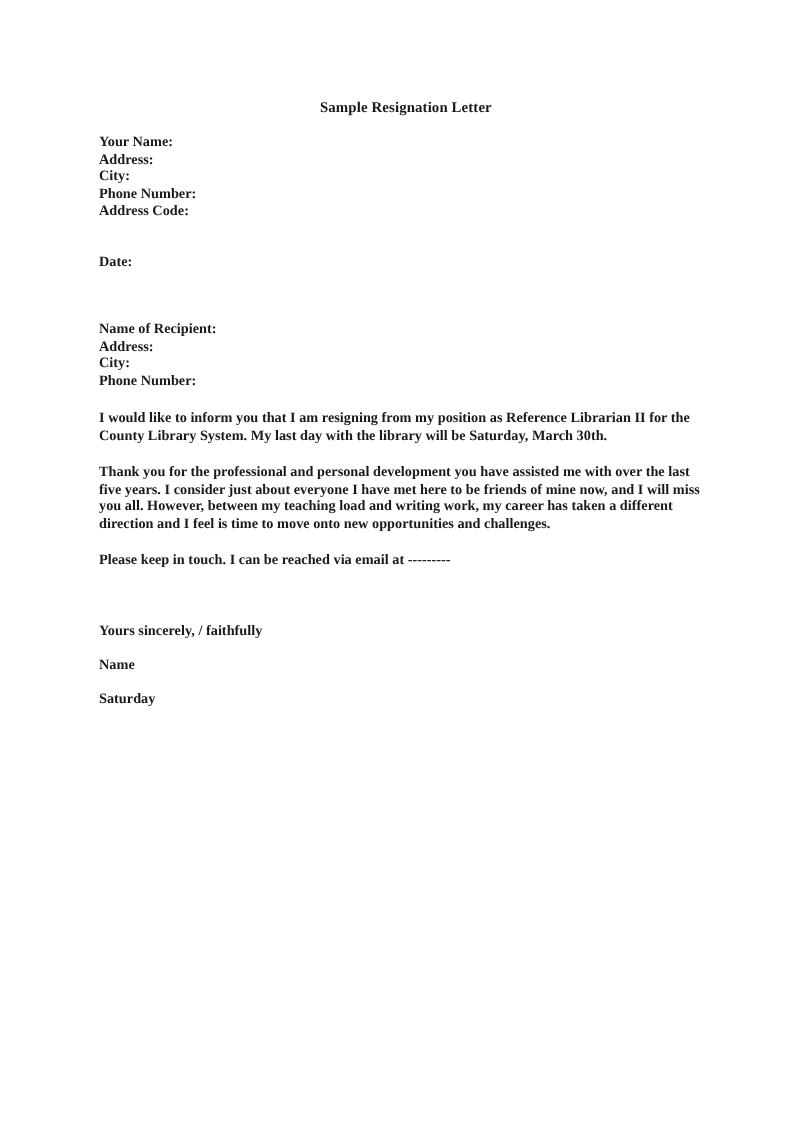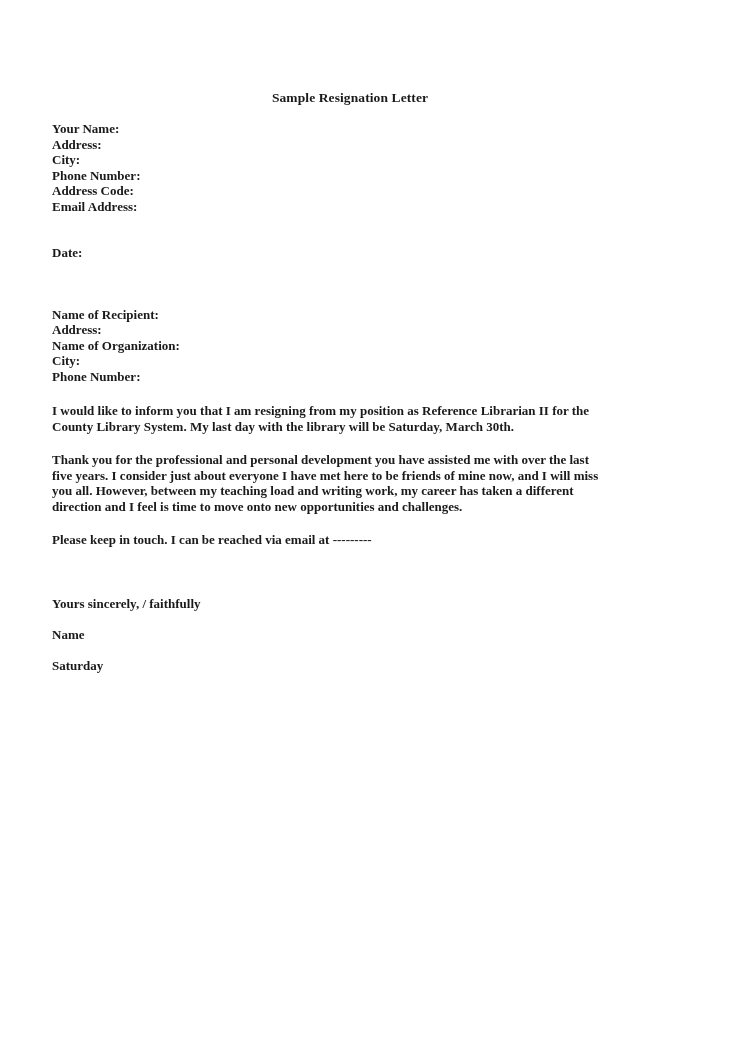--- a/index.html
+++ b/index.html
@@ -13,21 +13,21 @@
     overflow: hidden;
     font-family: "Liberation Serif", "DejaVu Serif", serif;
     color: #1a1a1a;
   }
   .page {
     position: relative;
     width: 736px;
     height: 1041px;
     background: #ffffff;
     box-sizing: border-box;
-    padding: 90px 88px 0 52px;
+    padding: 90px 88px 0 90px;
   }
   .letter-title {
     font-size: 13.5px;
     font-weight: bold;
     text-align: center;
     line-height: 15px;
     margin: 0 0 0 0;
     letter-spacing: 0.1px;
   }
   .body-text {
@@ -56,29 +56,27 @@
   <h1 class="letter-title">Sample Resignation Letter</h1>
 
   <div class="body-text">
 
     <div class="block sender-block">
       <div>Your Name:</div>
       <div>Address:</div>
       <div>City:</div>
       <div>Phone Number:</div>
       <div>Address Code:</div>
-      <div>Email Address:</div>
     </div>
 
     <div class="block date-line">Date:</div>
 
     <div class="block recipient-block">
       <div>Name of Recipient:</div>
       <div>Address:</div>
-      <div>Name of Organization:</div>
       <div>City:</div>
       <div>Phone Number:</div>
     </div>
 
 
     <p class="block para-1">I would like to inform you that I am resigning from my position as Reference Librarian II for the County Library System. My last day with the library will be Saturday, March 30th.</p>
 
     <p class="block para-2">Thank you for the professional and personal development you have assisted me with over the last five years. I consider just about everyone I have met here to be friends of mine now, and I will miss you all. However, between my teaching load and writing work, my career has taken a different direction and I feel is time to move onto new opportunities and challenges.</p>
 
     <p class="block para-3">Please keep in touch. I can be reached via email at ---------</p>

